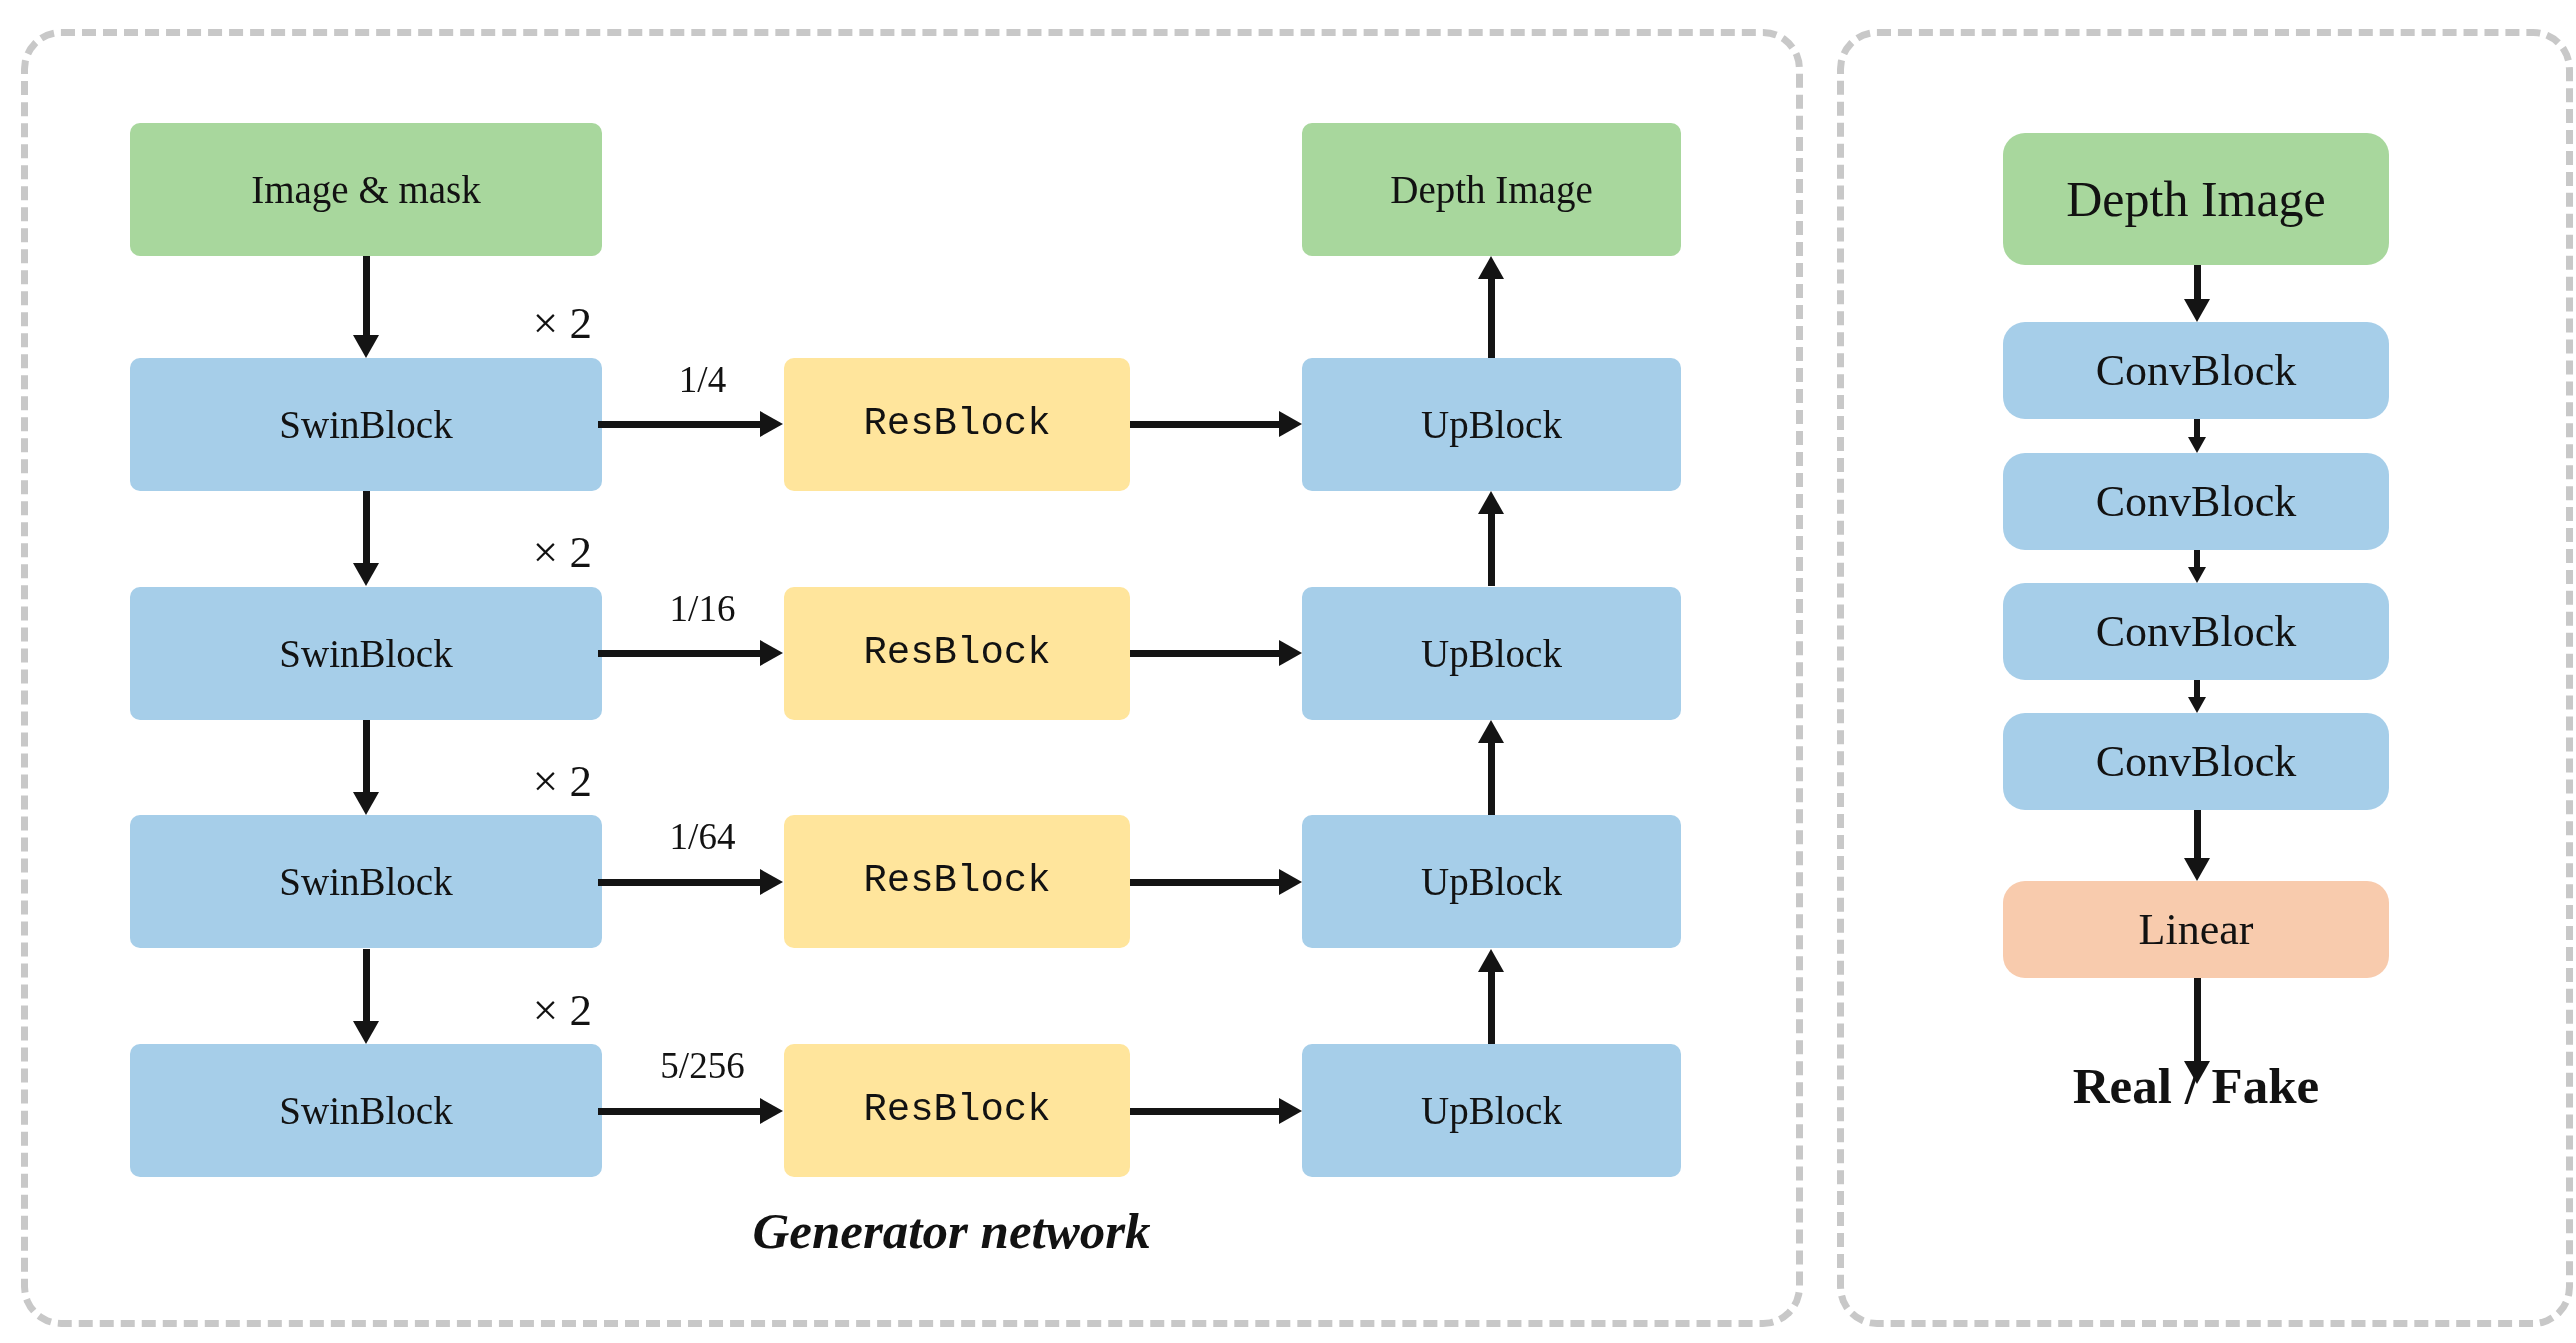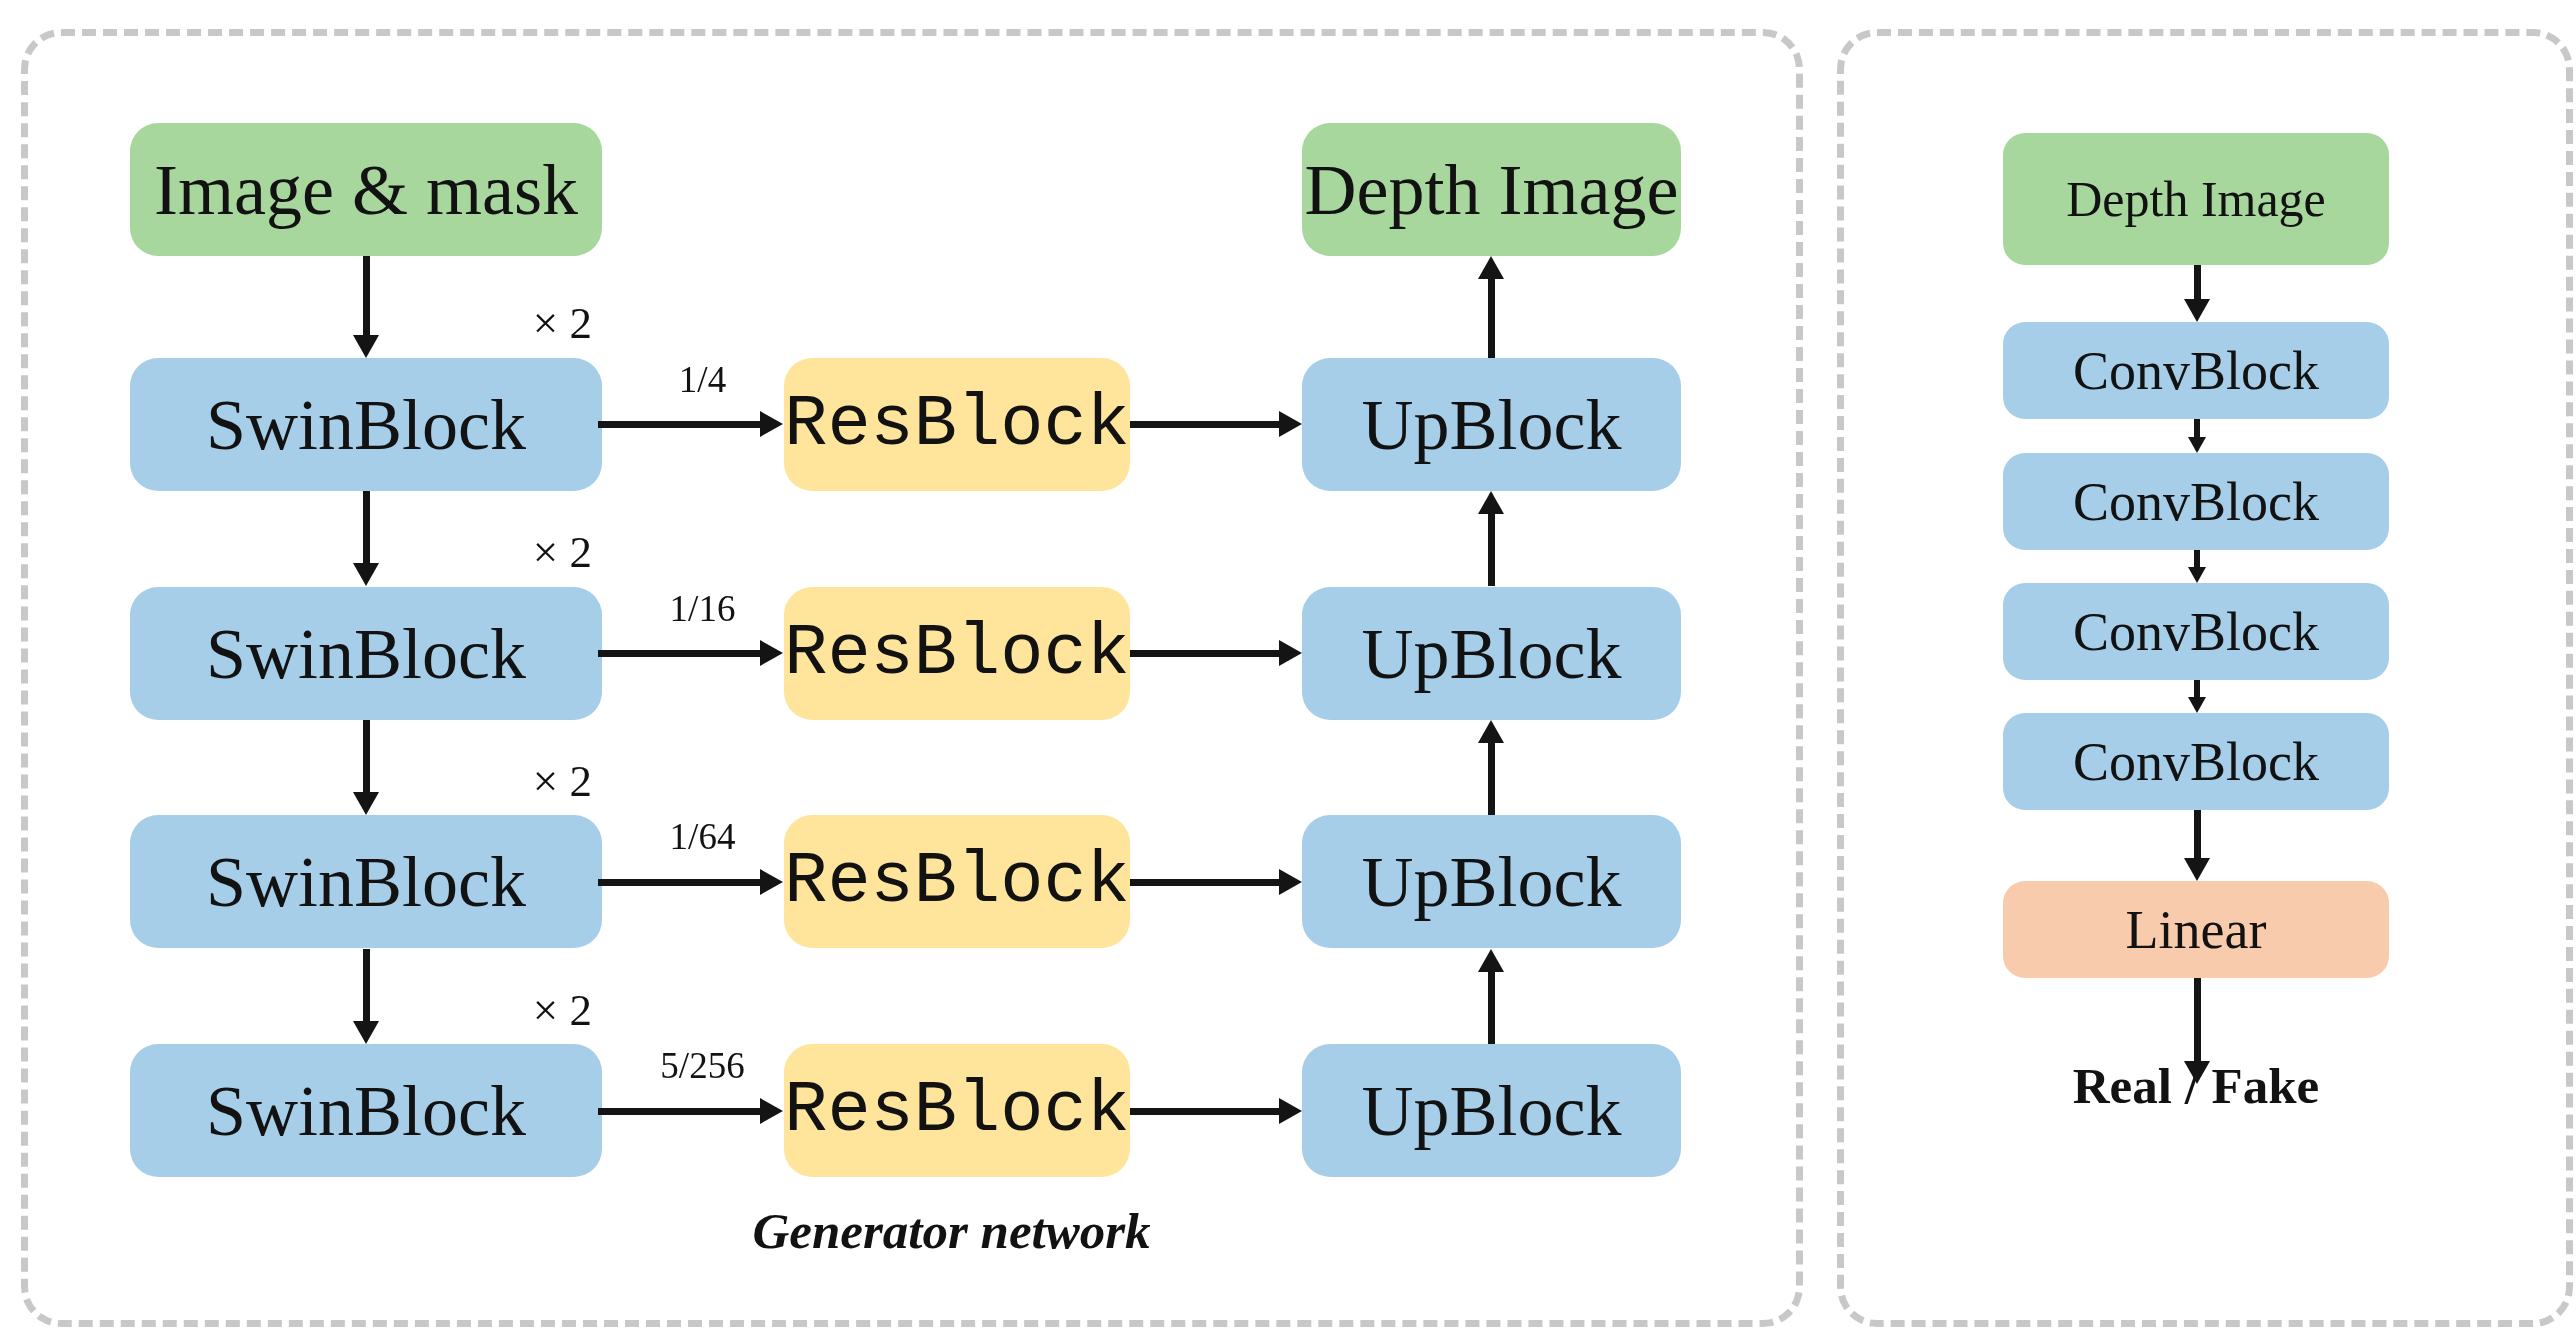--- a/index.html
+++ b/index.html
@@ -13,23 +13,23 @@
   html,body{margin:0;padding:0;background:#ffffff;}
   .stage{
     position:relative;width:2576px;height:1344px;background:#ffffff;overflow:hidden;
     font-family:"Liberation Serif","DejaVu Serif",serif;color:#121212;
   }
   .panel{
     position:absolute;border:7px dashed var(--border);border-radius:40px;background:transparent;
   }
   .box{
     position:absolute;display:flex;align-items:center;justify-content:center;
-    border-radius:28px;font-size:72px;line-height:1;text-align:center;
+    border-radius:10px;font-size:39px;line-height:1;text-align:center;
   }
-  .box.small{border-radius:22px;font-size:54px;}
+  .box.small{border-radius:22px;font-size:44px;}
   .green{background:var(--green);}
   .blue{background:var(--blue);}
   .yellow{background:var(--yellow);font-family:Liberation Mono, monospace;}
   .orange{background:var(--orange);}
 
   
   .arr{position:absolute;}
   .arr i,.arr b{display:block;position:absolute;font-style:normal;font-weight:normal;}
   .arr i{background:var(--ink);}
   .arr.down i{left:50%;width:7px;margin-left:-3.5px;top:0;bottom:21px;}

